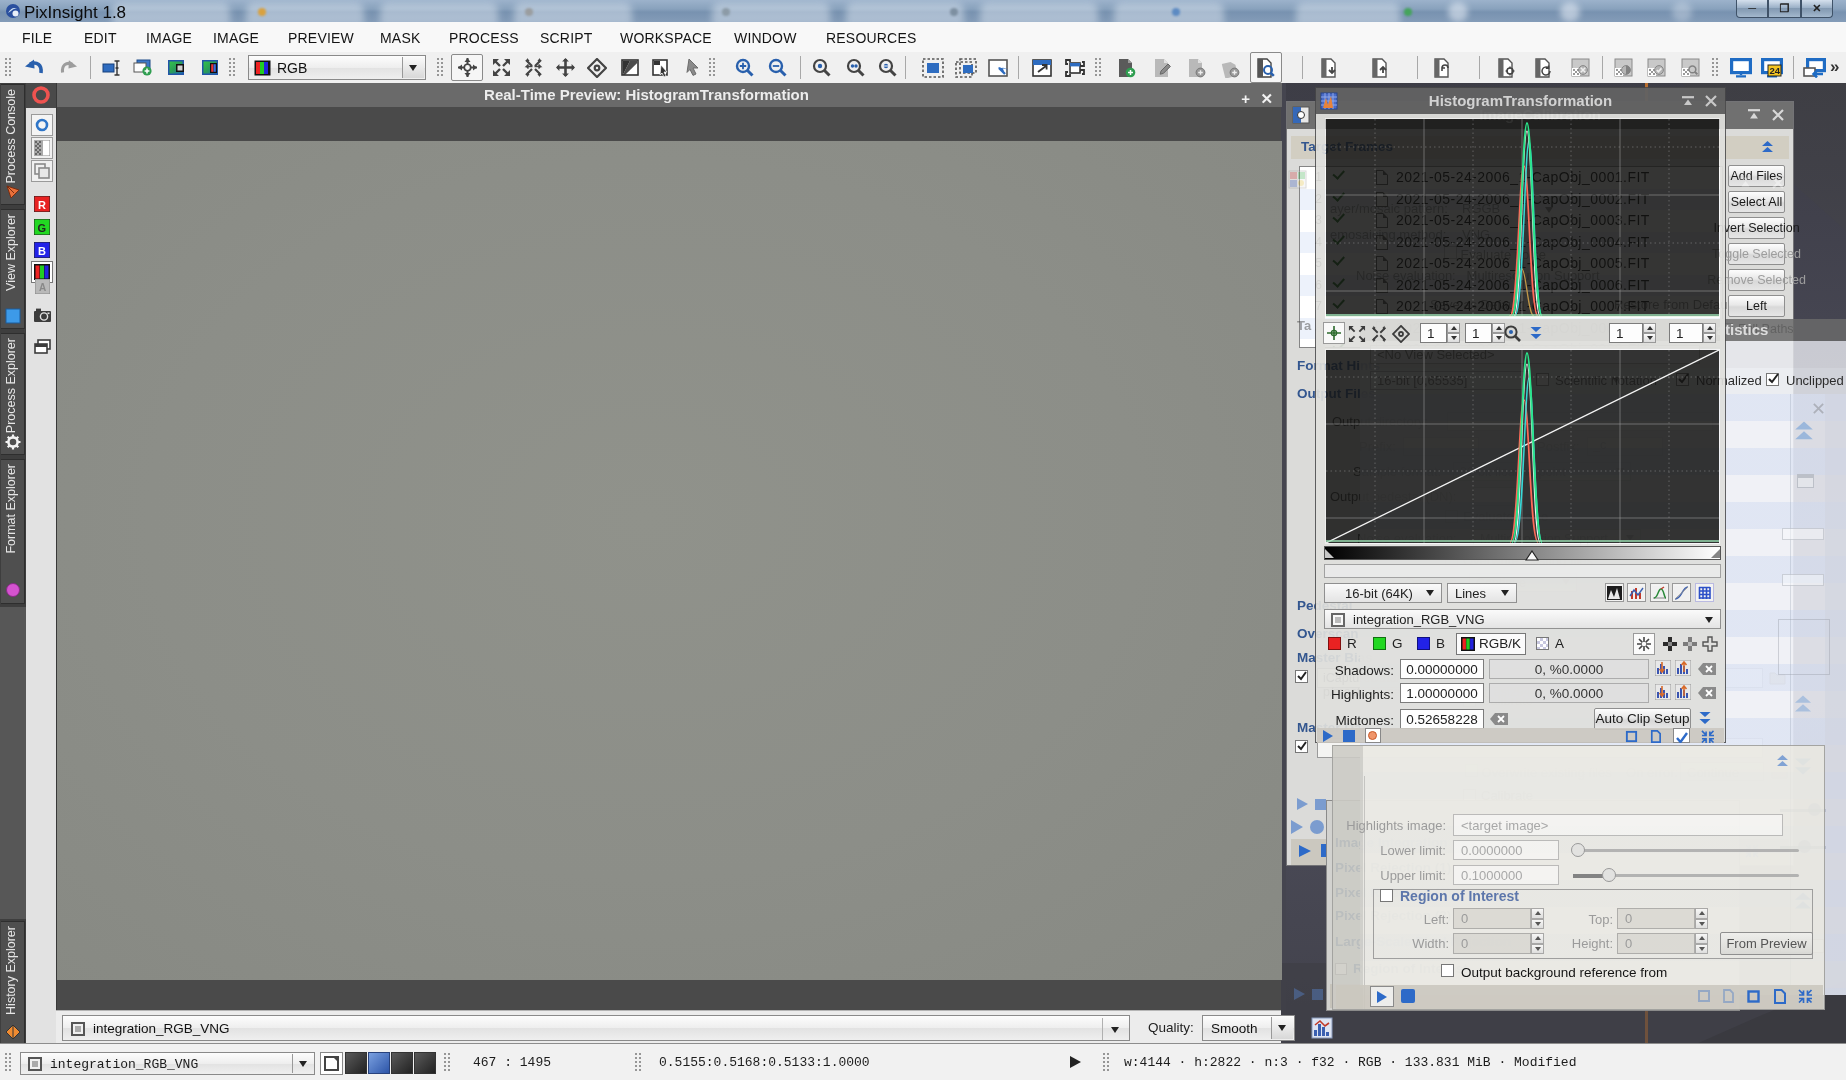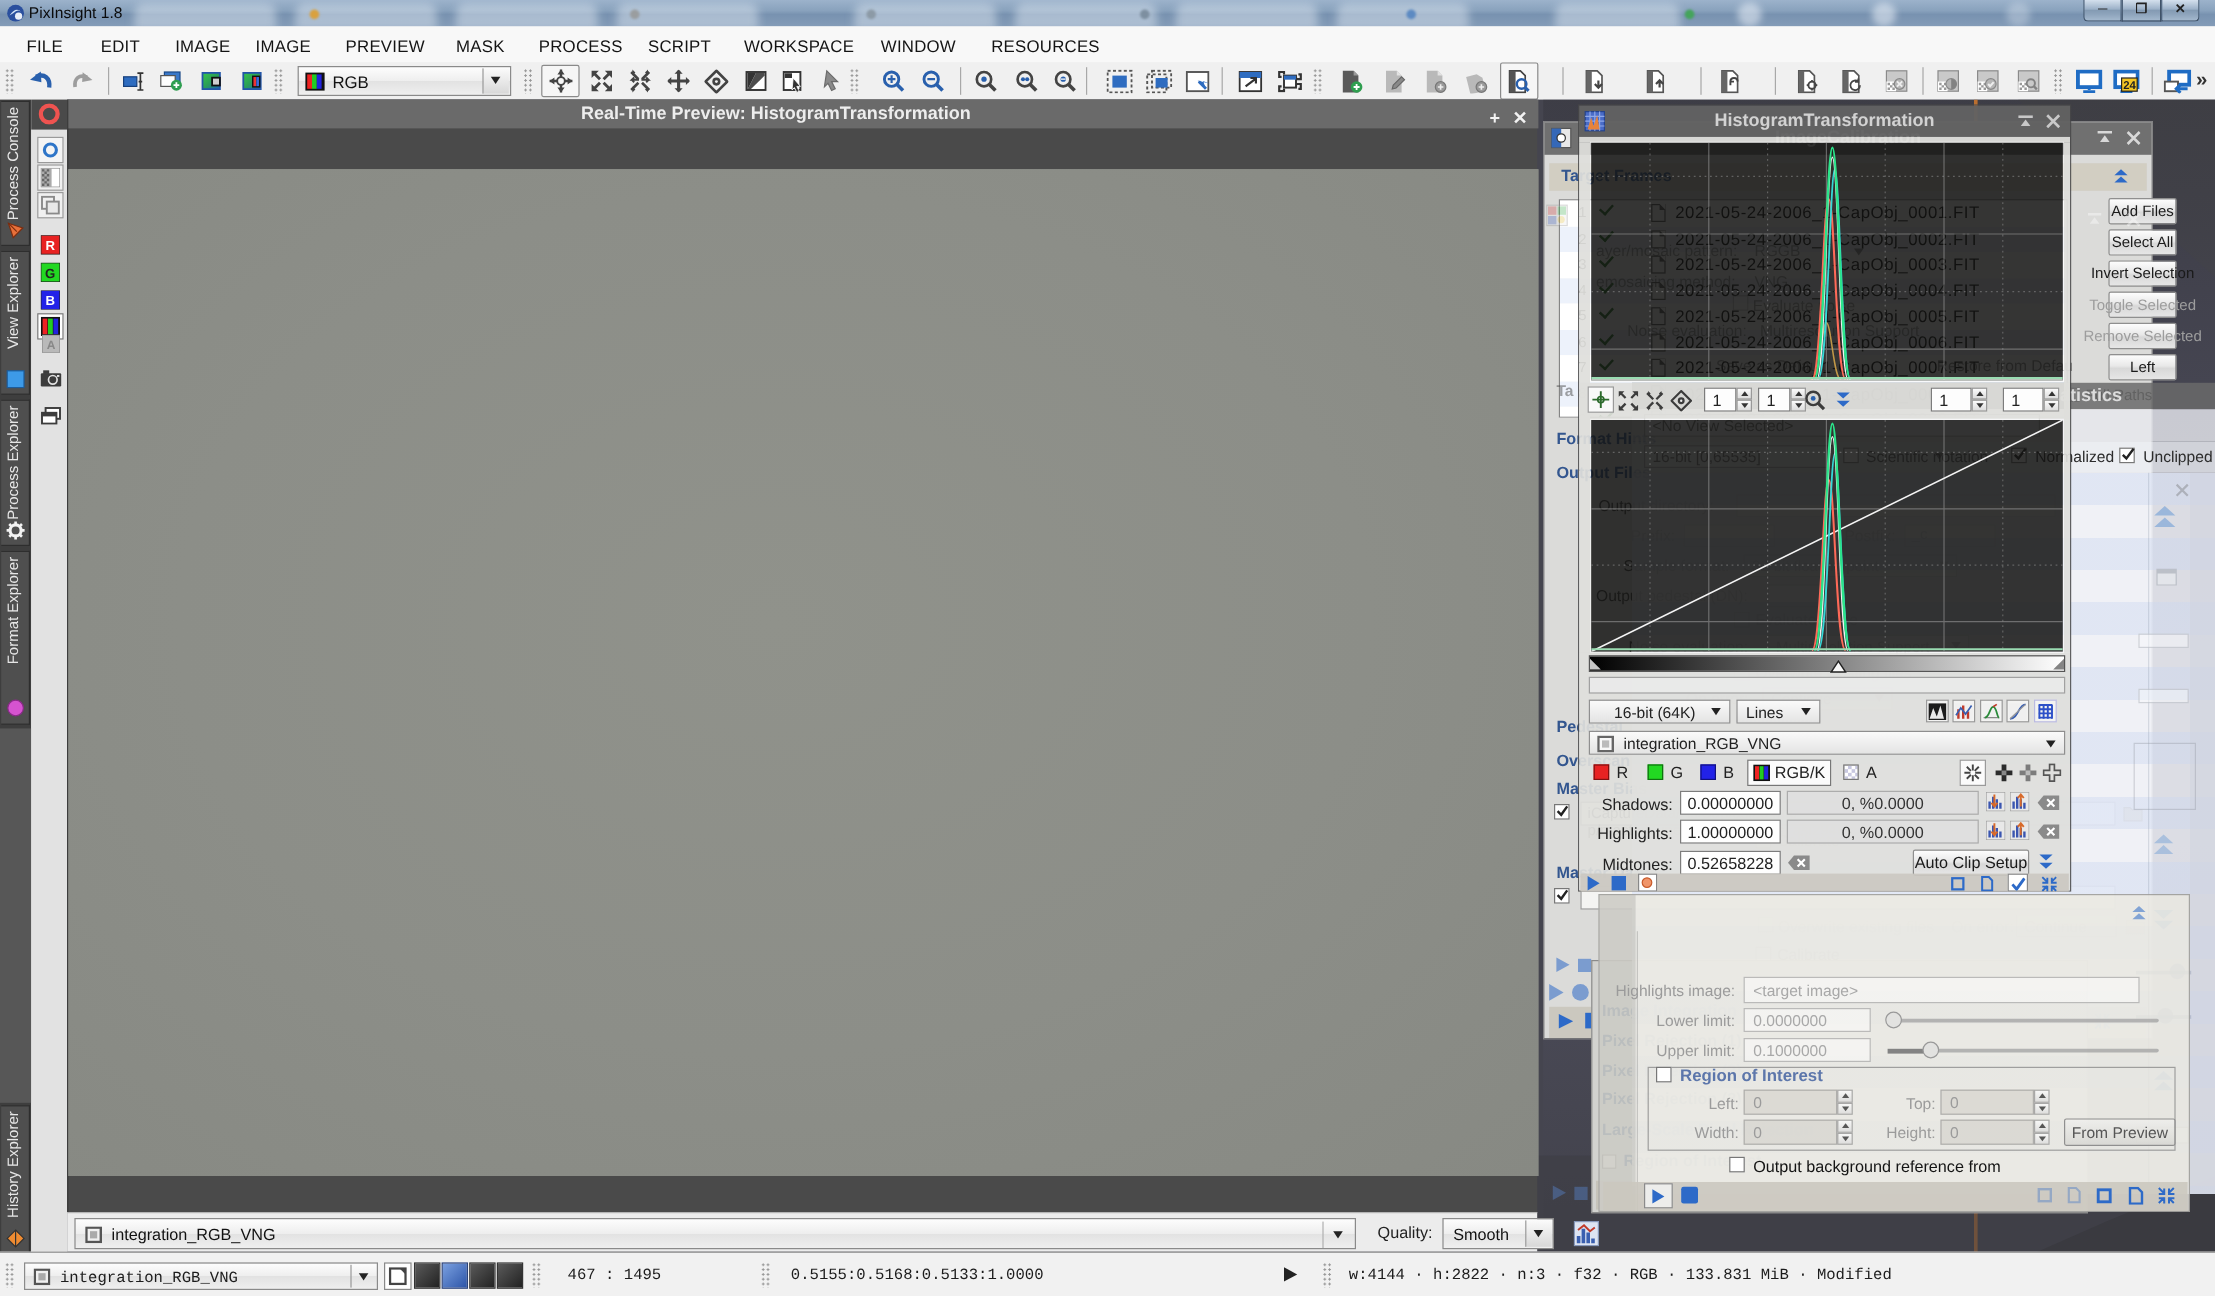--- a/index.html
+++ b/index.html
@@ -5,21 +5,21 @@
 html,body{margin:0;padding:0;width:1846px;height:1080px;overflow:hidden;
  font-family:"Liberation Sans",sans-serif;-webkit-font-smoothing:antialiased;}
 *{box-sizing:border-box;}
 .abs{position:absolute;}
 #stage{position:relative;width:1846px;height:1080px;background:#f0f0f0;}
 
 #aero{left:0;top:0;width:1846px;height:22px;background:linear-gradient(#9cb2cb 0%,#89a2bd 40%,#7892b0 55%,#849cb8 100%);overflow:hidden;}
 #aero .blob{position:absolute;top:3px;height:22px;border-radius:8px 8px 0 0;background:rgba(235,243,250,.42);filter:blur(3.5px);}
 #aero .dot{position:absolute;top:8px;width:8px;height:8px;border-radius:50%;filter:blur(1px);}
 #aero .circ{position:absolute;top:2px;width:20px;height:20px;border-radius:50%;background:rgba(245,250,255,.5);filter:blur(3px);}
-#pititle{left:24px;top:3px;font-size:13px;color:#0b0b0c;}
+#pititle{left:24px;top:3px;font-size:17px;color:#0b0b0c;}
 #winbtns{right:13px;top:0;width:97px;height:18px;display:flex;}
 #winbtns .b{flex:1;border:1px solid #3f5268;border-top:none;background:linear-gradient(rgba(222,232,243,.85),rgba(160,180,202,.8) 45%,rgba(130,152,176,.8) 50%,rgba(170,190,210,.85));color:#222;font-size:11px;line-height:16px;text-align:center;font-weight:bold;}
 #winbtns .b:first-child{border-radius:0 0 0 4px;}
 #winbtns .b:last-child{border-radius:0 0 4px 0;}
 
 #menubar{left:0;top:22px;width:1846px;height:30px;background:#f8f8f8;}
 #menubar span{position:absolute;top:8px;font-size:14px;color:#141414;letter-spacing:.2px;}
 
 #toolbar{left:0;top:52px;width:1846px;height:31px;background:#f0f0f0;}
 .tsep{position:absolute;top:4px;width:1px;height:23px;background:#a8a8a8;}
@@ -46,21 +46,21 @@
 .btn{background:linear-gradient(#fdfdfd,#e8e8e8 45%,#d8d8d8 55%,#e6e6e6);border:1px solid #8f8f8f;border-radius:2px;text-align:center;color:#1a1a1a;}
 .cb{width:13px;height:13px;background:#fff;border:1px solid #777;display:inline-block;}
 .darr{width:0;height:0;border-left:4.5px solid transparent;border-right:4.5px solid transparent;border-top:6px solid #222;display:inline-block;}
 .seclbl{font-weight:bold;color:#33568f;font-size:13.5px;}
 
 .wtitle{position:absolute;left:0;top:0;right:0;height:26px;color:#dcdcdc;font-weight:bold;font-size:15px;text-align:center;line-height:25px;}
 #stage{overflow:hidden;}
 #icw{left:1286px;top:101px;width:508px;height:765px;background:#dbdbd9;border:1px solid #737376;font-size:13px;color:#333;}
 .lbl{position:absolute;font-size:13px;color:#3a3a3a;}
 .fldg{position:absolute;background:#f4f4f2;border:1px solid #9a9a9a;font-size:12.5px;color:#555;}
-.icbtn{position:absolute;width:57px;height:22px;font-size:12.5px;line-height:20px;display:flex;justify-content:center;white-space:nowrap;overflow:visible;margin-left:29px;}
+.icbtn{position:absolute;width:57px;height:22px;font-size:12.5px;line-height:20px;display:flex;justify-content:center;white-space:nowrap;overflow:visible;}
 .gh{position:absolute;font-size:13px;color:#4a4a4a;}
 .spinbox{position:absolute;background:#fff;border:1px solid #8a8a8a;}
 .spinarr{position:absolute;width:13px;display:flex;flex-direction:column;}
 .spinarr div{flex:1;background:linear-gradient(#fbfbfb,#dcdcdc);border:1px solid #999;position:relative;}
 .uarr{width:0;height:0;border-left:3.5px solid transparent;border-right:3.5px solid transparent;border-bottom:4.5px solid #333;position:absolute;left:2.5px;top:2px;}
 .dnarr{width:0;height:0;border-left:3.5px solid transparent;border-right:3.5px solid transparent;border-top:4.5px solid #333;position:absolute;left:2.5px;top:2px;}
 #stats{left:1360px;top:319px;width:750px;height:676px;}
 #bnw{left:1332px;top:745px;width:493px;height:265px;background:rgba(233,231,225,.85);border:1px solid rgba(110,110,110,.55);font-size:13px;}
 #bnw .dis{color:#9b9b9b;}
 #htw{left:1315px;top:87px;width:411px;height:656px;border:1px solid rgba(70,70,72,.85);}

